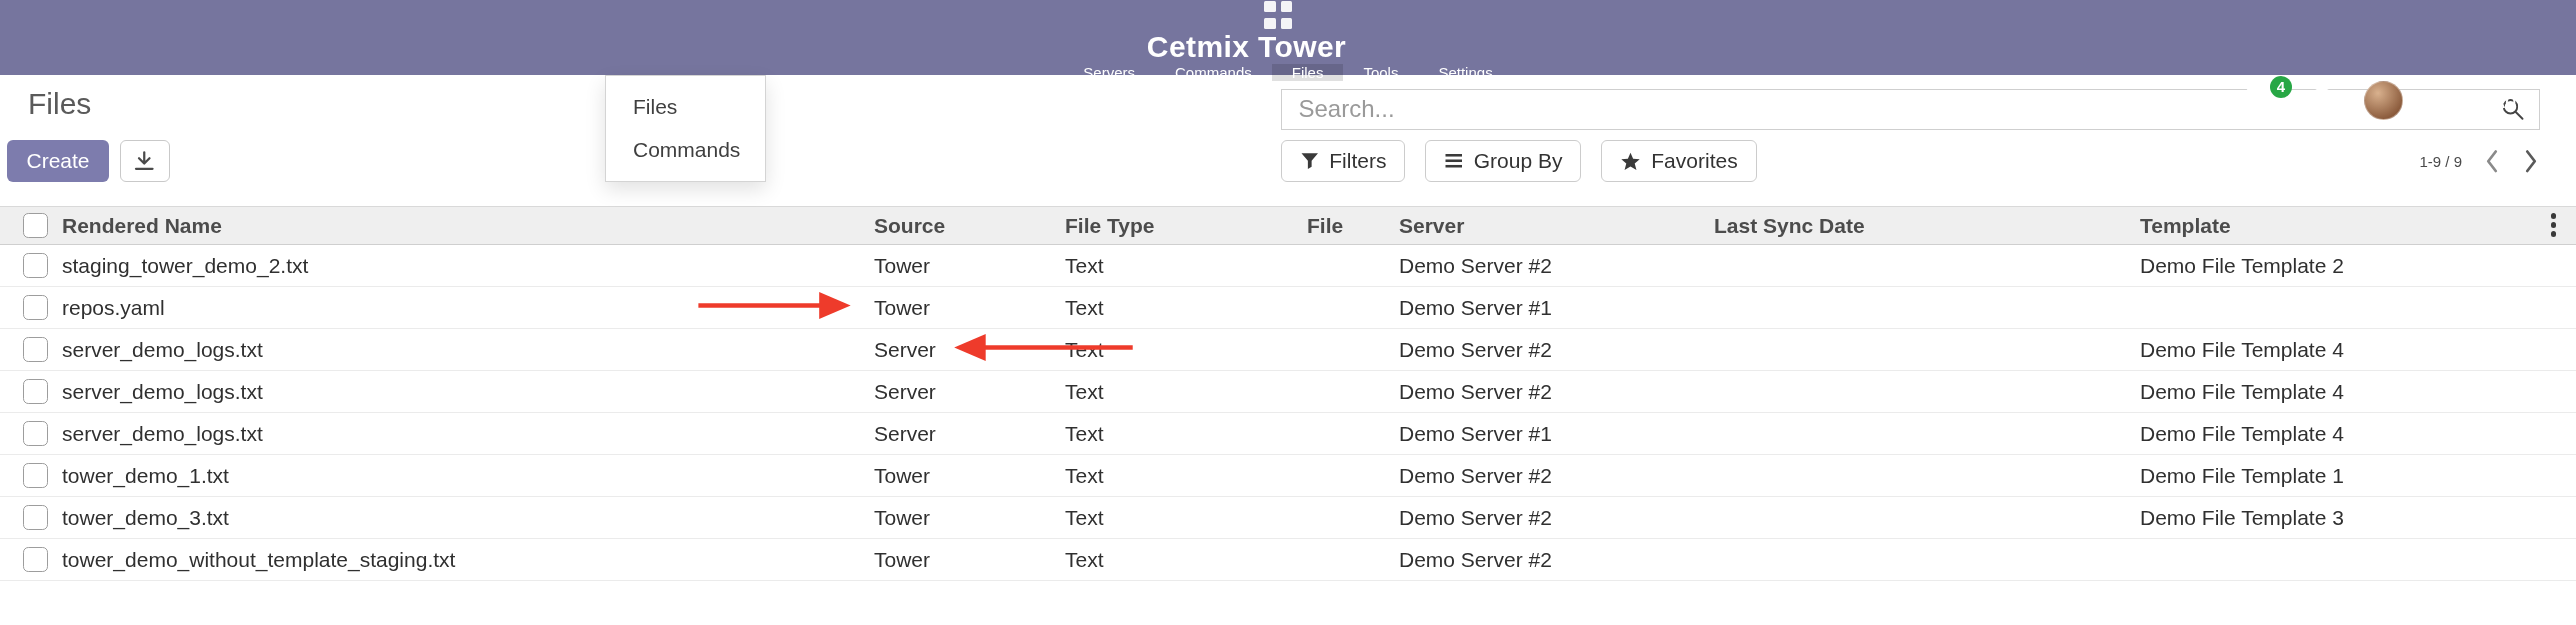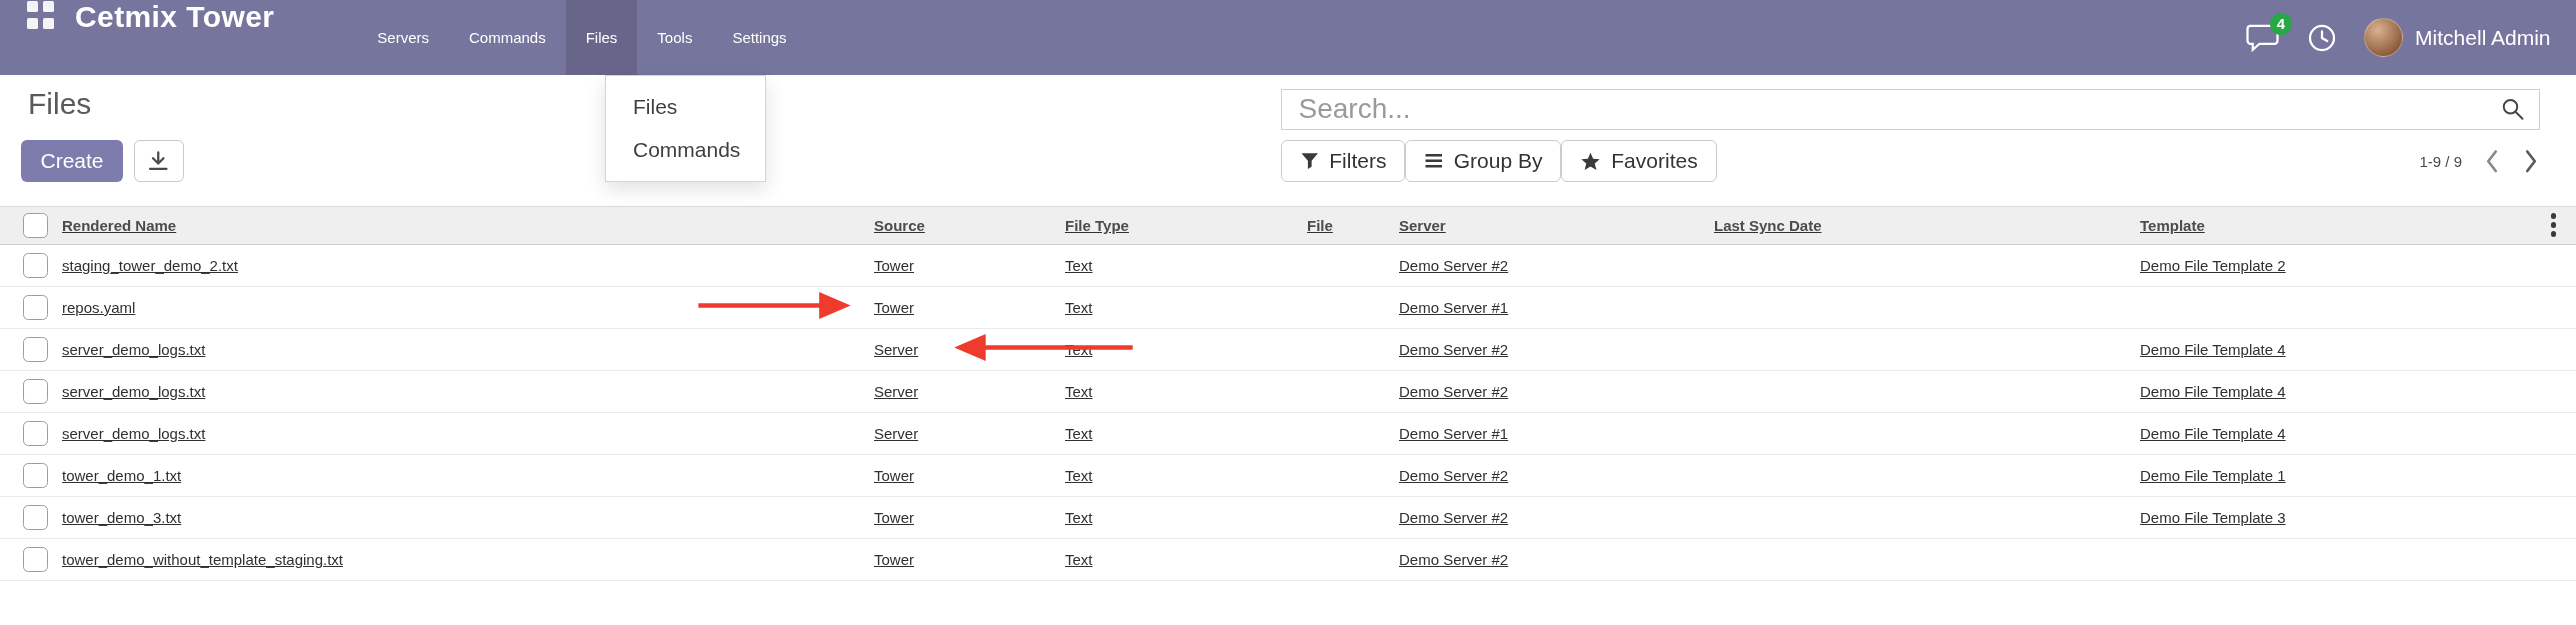--- a/index.html
+++ b/index.html
@@ -19,23 +19,24 @@
     width:2576px;
     height:626px;
     background:#fff;
     overflow:hidden;
   }
 
   
   .navbar{
     position:absolute;top:0;left:0;right:0;height:75px;
     background:var(--navbar-bg);
-    display:flex;
+    display:flex;align-items:center;
     padding:0 25.5px;
     z-index:40;
+    flex-direction:column;
   }
   .apps-toggle{
     width:30px;height:30px;
     display:grid;grid-template-columns:11.3px 11.3px;grid-template-rows:11.3px 11.3px;gap:5.3px;
     align-content:center;justify-content:center;
     margin-right:19.5px;cursor:pointer;flex:0 0 auto;
   }
   .apps-toggle span{background:#fff;opacity:.92;border-radius:1.5px;}
   .brand{
     color:#fff;font-size:30px;font-weight:700;letter-spacing:0.4px;
@@ -75,63 +76,63 @@
     font-size:21px;color:#3f3f3f;
     padding:9.8px 27px;cursor:pointer;white-space:nowrap;
   }
 
   
   .control-panel{position:absolute;top:75px;left:0;right:0;height:131px;background:#fff;}
   .page-title{
     position:absolute;left:28px;top:12px;
     font-size:30px;font-weight:400;color:#5a5a5a;
   }
-  .left-buttons{position:absolute;left:21px;top:65px;display:flex;gap:10.5px;}
+  .left-buttons{position:absolute;left:7px;top:65px;display:flex;gap:10.5px;}
   .btn-create{
     height:42px;padding:0 19.5px;
     background:var(--create-bg);color:#fff;
     font-size:21px;border:none;border-radius:6px;cursor:pointer;
     font-family:"Liberation Sans", sans-serif;
   }
   .btn-export{
     width:50px;height:42px;background:#fff;
     border:0.8px solid #c9c9c9;border-radius:6px;
     display:flex;align-items:center;justify-content:center;cursor:pointer;
   }
   .search-box{
     position:absolute;top:13.5px;right:36px;width:1259px;height:41px;
     border:0.8px solid #cfcfcf;background:#fff;
   }
   .search-box input{
     width:100%;height:100%;border:none;outline:none;
-    padding:0 57px 0 16.5px;font-size:28px;color:#333;
+    padding:0 57px 0 16.5px;font-size:24px;color:#333;
     font-family:"Liberation Sans", sans-serif;background:transparent;
   }
   .search-box input::placeholder{color:#9a9a9a;}
   .search-icon{
     position:absolute;right:13.5px;top:50%;transform:translateY(-50%);
     cursor:pointer;display:flex;
   }
-  .filter-row{position:absolute;top:65px;left:1281px;display:flex;gap:0;}
+  .filter-row{position:absolute;top:65px;left:1281px;display:flex;gap:20px;}
   .cp-btn{
     height:42px;padding:0 18px;
     background:#fff;border:0.8px solid #ccc;border-radius:6px;
     font-size:21px;color:#333;cursor:pointer;
     display:flex;align-items:center;gap:9.8px;white-space:nowrap;
     font-family:"Liberation Sans", sans-serif;
   }
   .pager{position:absolute;top:65px;right:36px;height:42px;display:flex;align-items:center;gap:21px;}
   .pager-value{font-size:15px;color:#4a4a4a;white-space:nowrap;}
   .pager-arrow{cursor:pointer;display:flex;align-items:center;}
 
   
   .list-table{
     position:absolute;top:206px;left:0;width:2576px;
     border-collapse:collapse;table-layout:fixed;
-    font-size:15px;color:#303030;text-decoration:underline;
+    font-size:21px;color:#303030;
   }
   .list-table thead th{
     height:38px;background:var(--header-bg);
     border-top:0.8px solid #d9d9d9;border-bottom:0.8px solid #cfcfcf;
     font-weight:700;color:#4c4c4c;text-align:left;
     white-space:nowrap;overflow:hidden;cursor:pointer;
   }
   .list-table tbody td{
     height:42px;border-bottom:0.8px solid #ebebeb;
     white-space:nowrap;overflow:hidden;vertical-align:middle;

